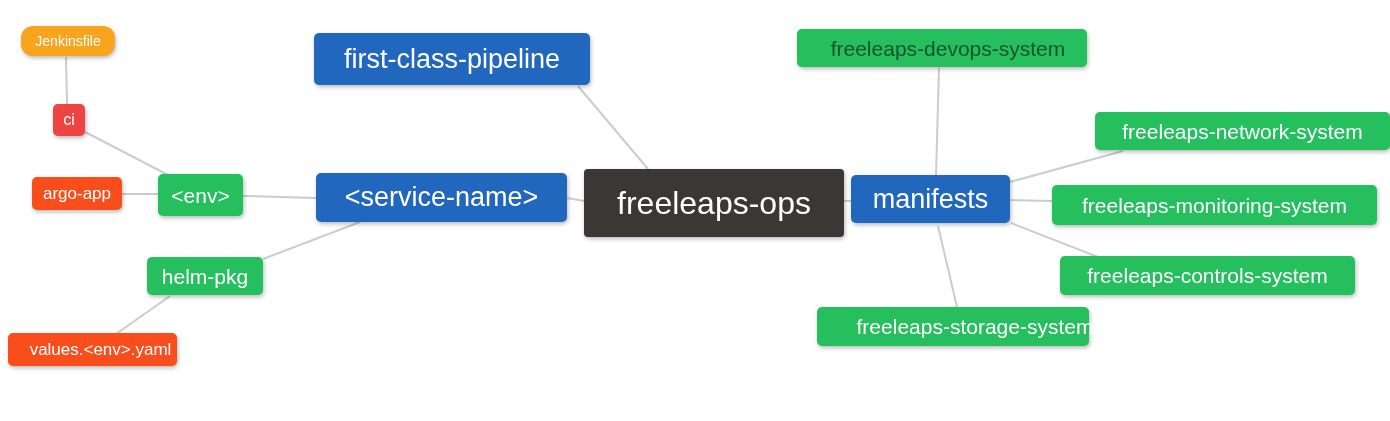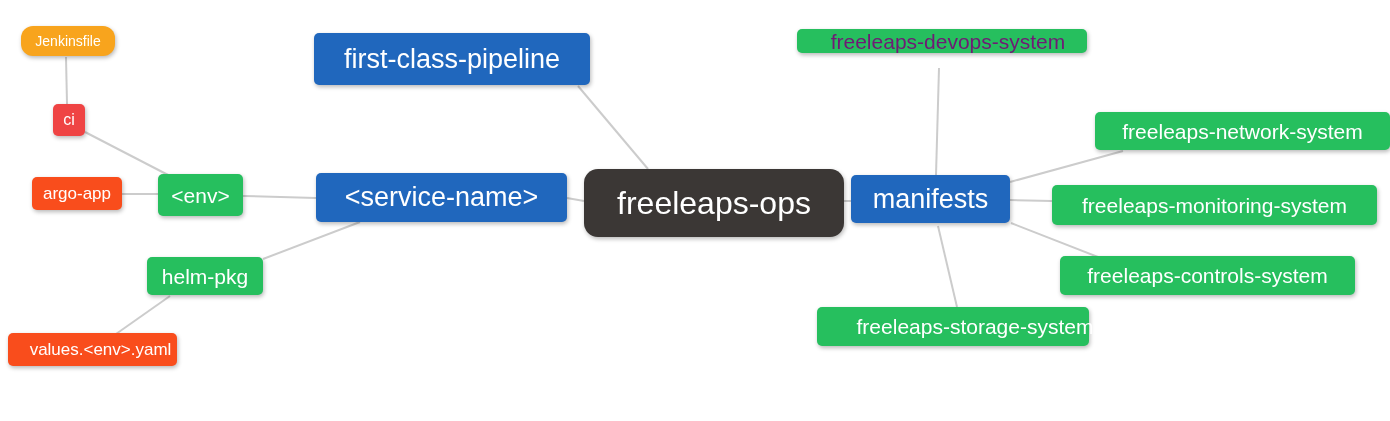--- a/index.html
+++ b/index.html
@@ -29,21 +29,21 @@
     align-items: center;
     justify-content: center;
     color: #ffffff;
     border-radius: 5px;
     box-shadow: 1px 2px 4px rgba(0,0,0,0.28);
     white-space: nowrap;
     box-sizing: border-box;
     cursor: default;
     line-height: 1;
   }
-  .node.root { border-radius: 14px; }
+  .node.root { border-radius: 4px; }
 </style>
 </head>
 <body>
 
 <div class="canvas">
 
   <svg class="edges-svg">
     <line x1="66" y1="57" x2="67" y2="104" stroke-width="2" stroke="#CCCCCC"></line>
     <line x1="85" y1="132" x2="172" y2="177" stroke-width="2" stroke="#CCCCCC"></line>
     <line x1="122" y1="194" x2="158" y2="194" stroke-width="2" stroke="#CCCCCC"></line>
@@ -65,19 +65,19 @@
   <div class="node" style="left: 32px; top: 177px; width: 90px; height: 33px; font-size: 17px; background: rgb(249, 77, 28); color: rgb(255, 255, 255);">argo-app</div>
   <div class="node" style="left: 158px; top: 174px; width: 85px; height: 42px; font-size: 21px; background: rgb(38, 191, 94); color: rgb(255, 255, 255);">&lt;env&gt;</div>
   <div class="node" style="left: 147px; top: 257px; width: 116px; height: 38px; font-size: 21px; background: rgb(38, 191, 94); color: rgb(255, 255, 255);">helm-pkg</div>
   <div class="node" style="left: 8px; top: 333px; width: 169px; height: 33px; font-size: 17px; background: rgb(249, 77, 28); color: rgb(255, 255, 255); padding-left: 16px;">values.&lt;env&gt;.yaml</div>
 
   <div class="node" style="left: 314px; top: 33px; width: 276px; height: 52px; font-size: 27px; background: rgb(32, 103, 189); color: rgb(255, 255, 255);">first-class-pipeline</div>
   <div class="node" style="left: 316px; top: 173px; width: 251px; height: 49px; font-size: 27px; background: rgb(32, 103, 189); color: rgb(255, 255, 255);">&lt;service-name&gt;</div>
   <div class="node root" style="left: 584px; top: 169px; width: 260px; height: 68px; font-size: 32px; background: rgb(59, 55, 53); color: rgb(255, 255, 255);">freeleaps-ops</div>
   <div class="node" style="left: 851px; top: 175px; width: 159px; height: 48px; font-size: 27px; background: rgb(32, 103, 189); color: rgb(255, 255, 255);">manifests</div>
 
-  <div class="node" style="left: 797px; top: 29px; width: 290px; height: 24px; font-size: 21px; background: rgb(38, 191, 94); color: #701a75; padding-left: 12px;">freeleaps-devops-system</div>
+  <div class="node" style="left: 797px; top: 29px; width: 290px; height: 38px; font-size: 21px; background: rgb(38, 191, 94); color: #14532d; padding-left: 12px;">freeleaps-devops-system</div>
   <div class="node" style="left: 1053px; top: 112px; width: 295px; height: 38px; font-size: 21px; background: rgb(38, 191, 94); color: rgb(255, 255, 255); margin-left: 42px;">freeleaps-network-system</div>
   <div class="node" style="left: 1052px; top: 185px; width: 325px; height: 40px; font-size: 21px; background: rgb(38, 191, 94); color: rgb(255, 255, 255);">freeleaps-monitoring-system</div>
   <div class="node" style="left: 1060px; top: 256px; width: 295px; height: 39px; font-size: 21px; background: rgb(38, 191, 94); color: rgb(255, 255, 255);">freeleaps-controls-system</div>
   <div class="node" style="left: 817px; top: 307px; width: 272px; height: 39px; font-size: 21px; background: rgb(38, 191, 94); color: rgb(255, 255, 255); padding-left: 44px;">freeleaps-storage-system</div>
 
 </div>
 
 </body></html>

